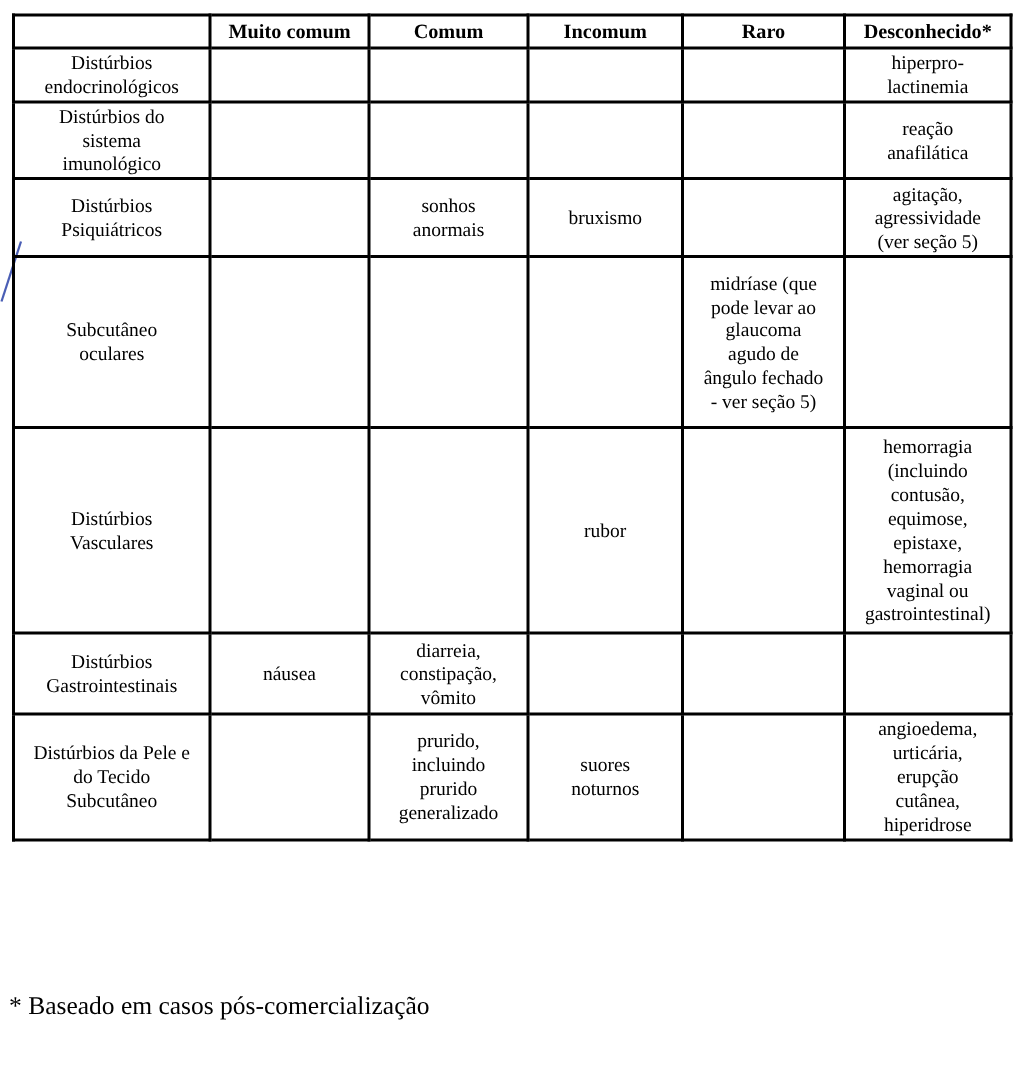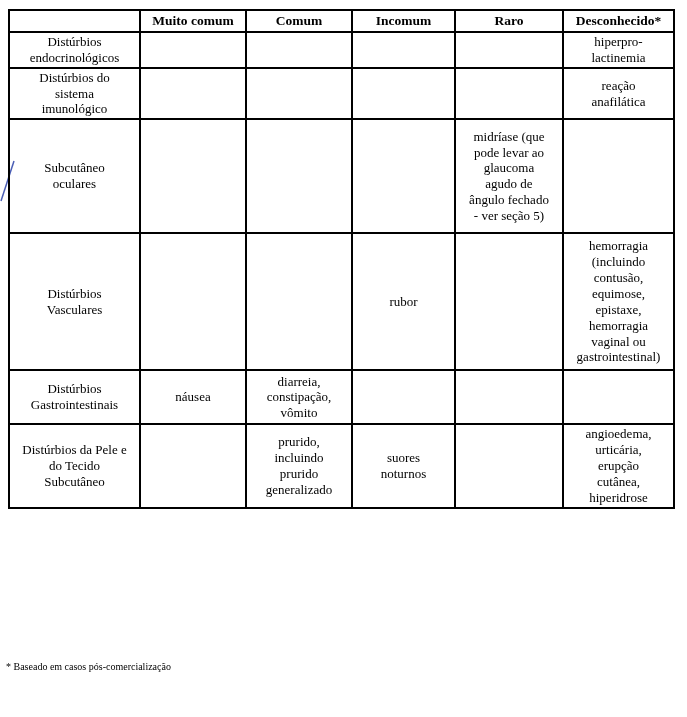--- a/index.html
+++ b/index.html
@@ -47,21 +47,21 @@
     font-weight: bold;
     font-size: 13.5px;
     height: 18px;
     background: #ffffff;
   }
   .footnotes {
     position: absolute;
     left: 6px;
     top: 661px;
     width: 678px;
-    font-size: 10px;
+    font-size: 17px;
     line-height: 1.2;
   }
   .footnotes p {
     margin: 0;
     padding: 0;
   }
 </style>
 </head>
 <body>
 
@@ -100,20 +100,28 @@
           <td>hiperpro-lactinemia</td>
         </tr>
         <tr style="height: 48px;">
           <td>Distúrbios do sistema imunológico</td>
           <td></td>
           <td></td>
           <td></td>
           <td></td>
           <td>reação anafilática</td>
         </tr>
+        <tr style="height: 52px;">
+          <td>Distúrbios Psiquiátricos</td>
+          <td></td>
+          <td>sonhos anormais</td>
+          <td>bruxismo</td>
+          <td></td>
+          <td>agitação, agressividade (ver seção 5)</td>
+        </tr>
         <tr style="height: 114px;">
           <td>Subcutâneo oculares</td>
           <td></td>
           <td></td>
           <td></td>
           <td>midríase (que pode levar ao glaucoma agudo de ângulo fechado - ver seção 5)</td>
           <td></td>
         </tr>
         <tr style="height: 137px;">
           <td>Distúrbios Vasculares</td>

